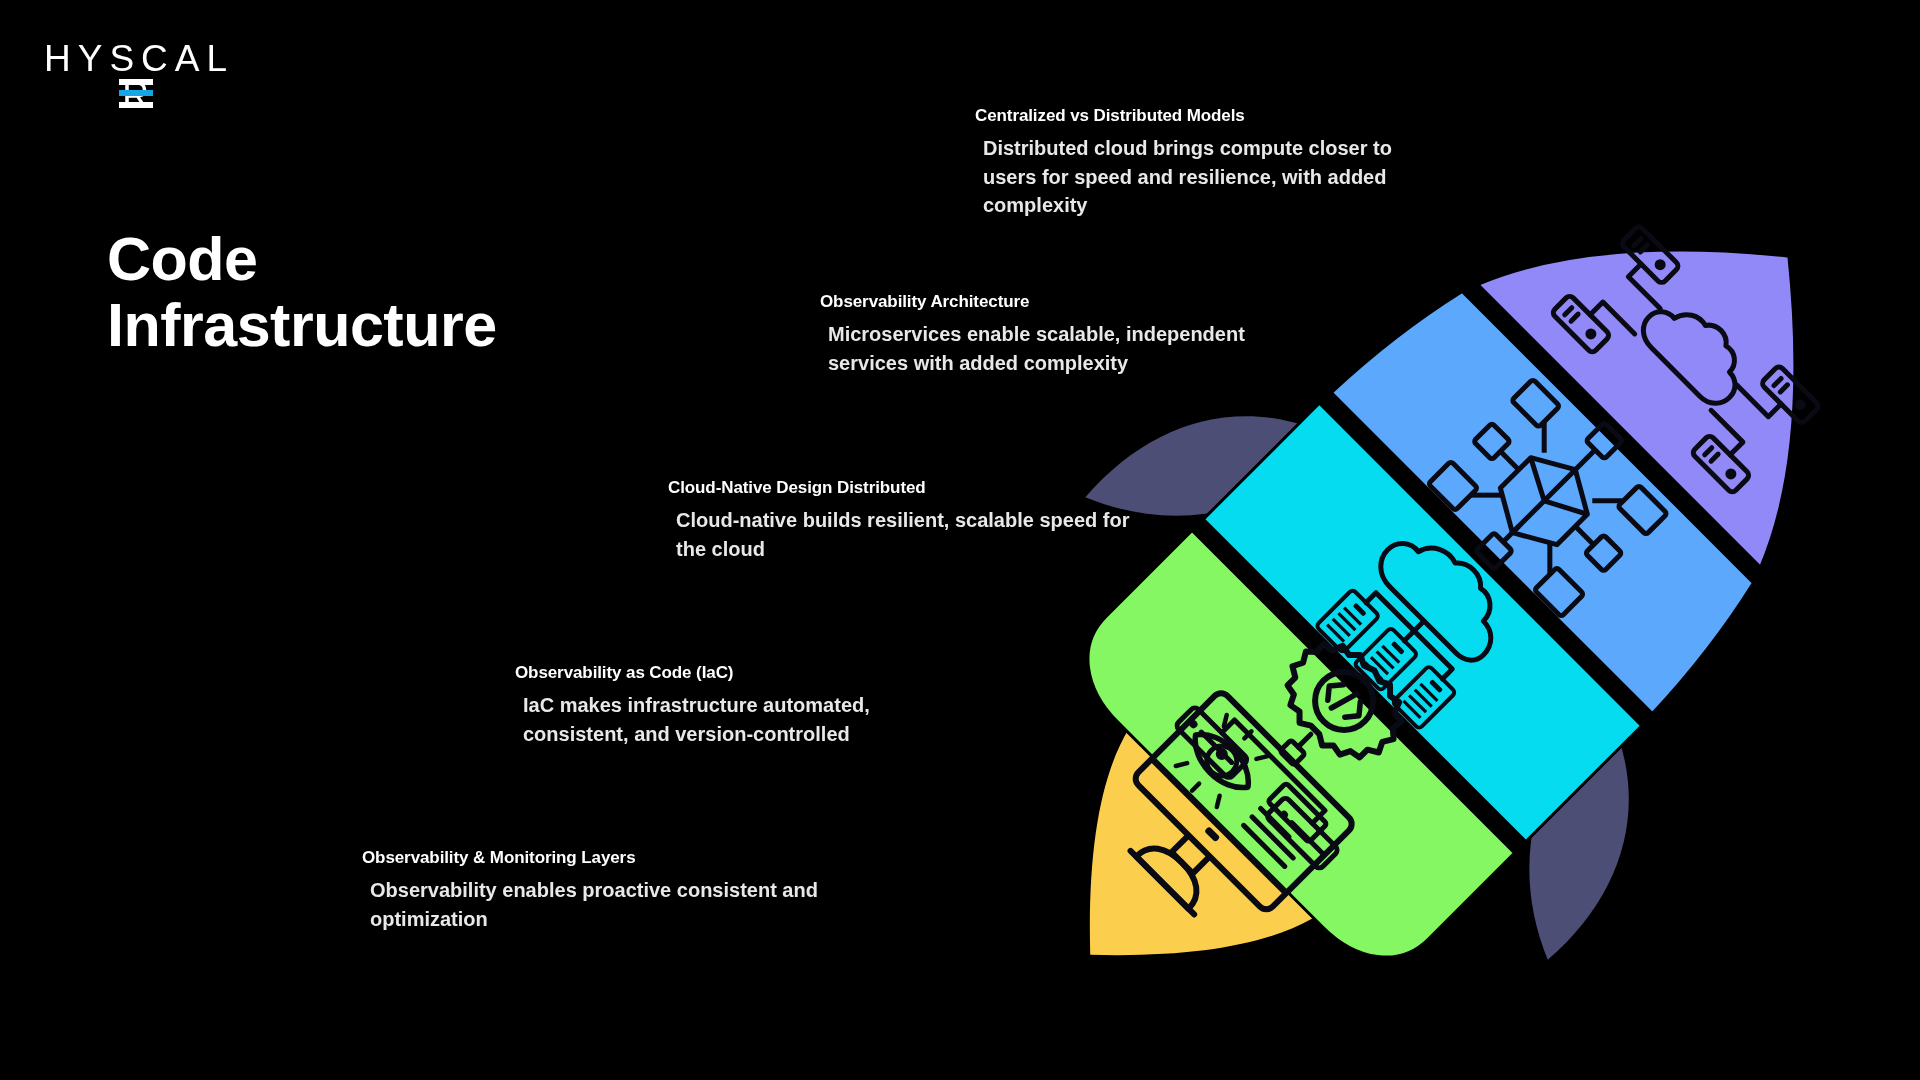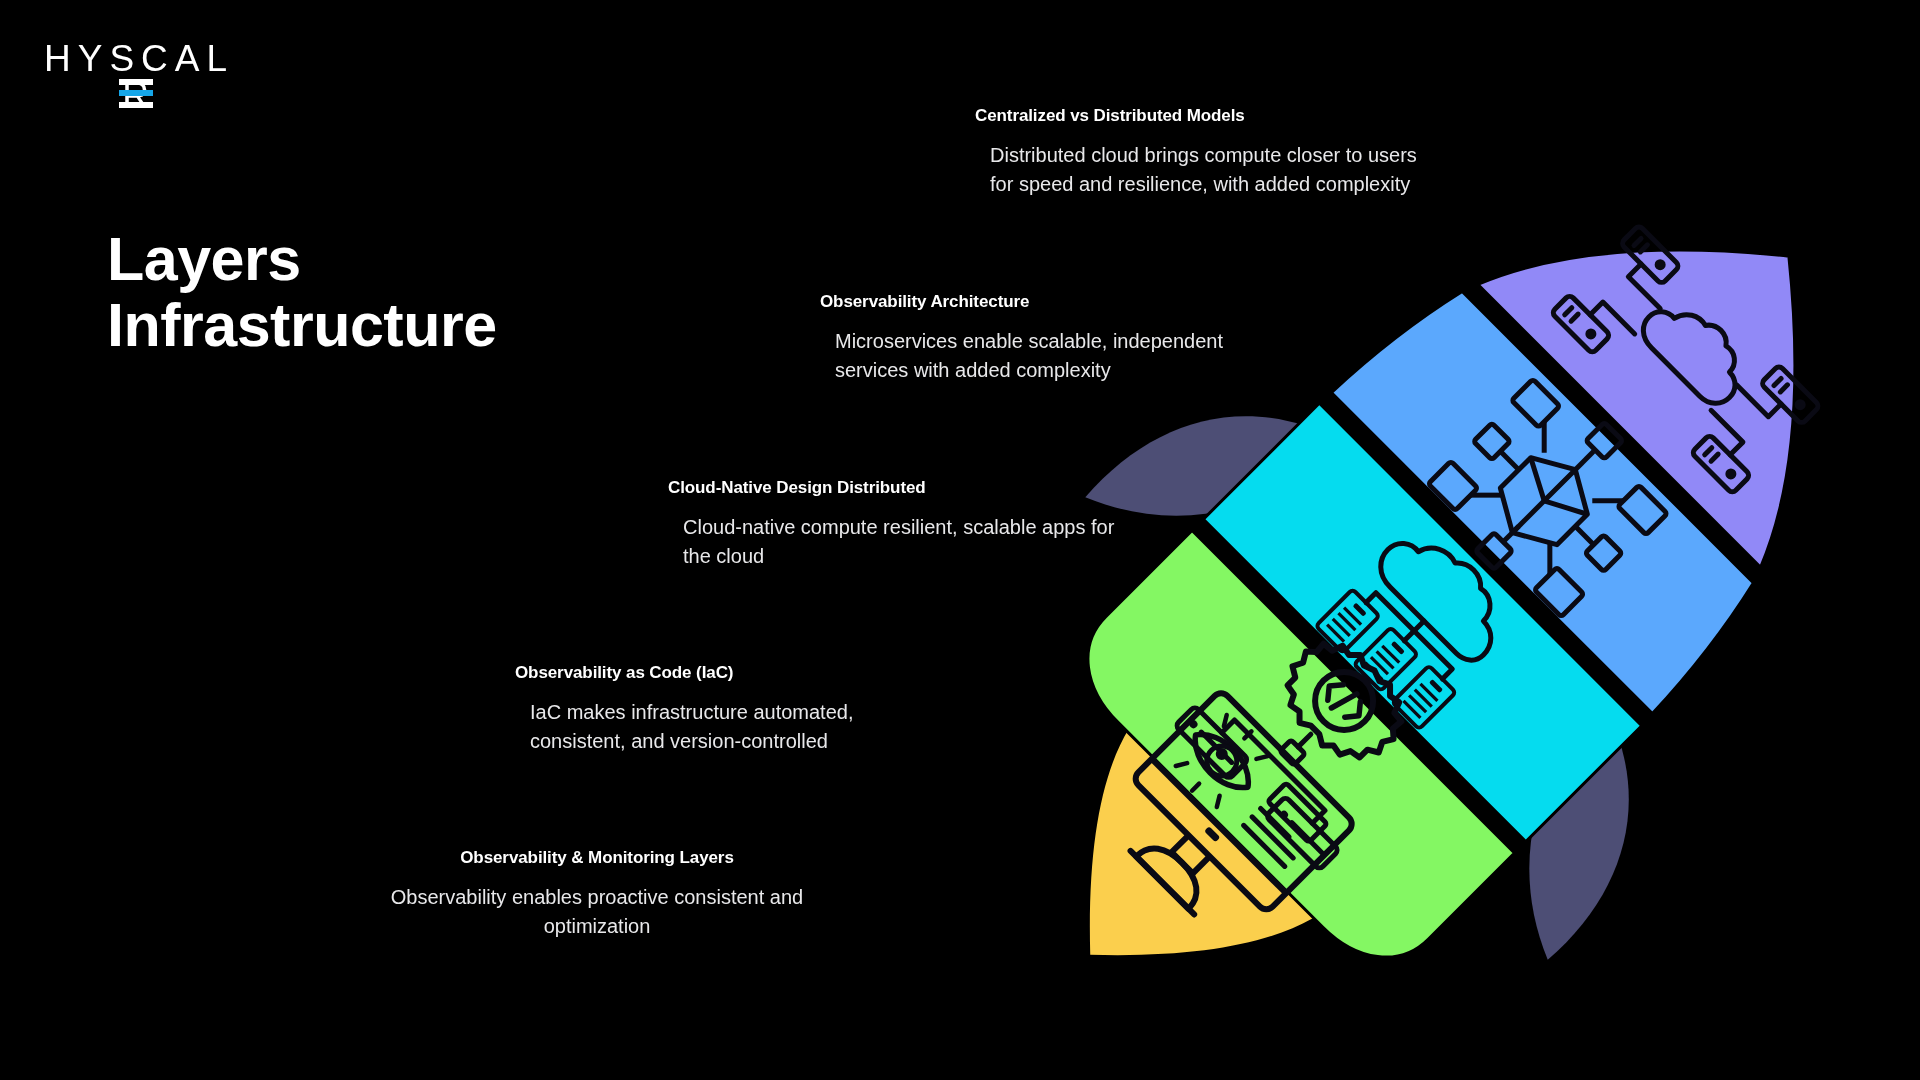--- a/index.html
+++ b/index.html
@@ -74,31 +74,31 @@
   .callout-title {
     font-size: 17px;
     font-weight: 700;
     color: #ffffff;
     margin: 0 0 7px 0;
     line-height: 1.2;
     letter-spacing: -0.1px;
   }
   .callout-body {
     font-size: 20px;
-    font-weight: 400;
+    font-weight: 700;
     color: #e8e8ea;
     line-height: 1.42;
-    margin: 15px;
+    margin: 8px;
   }
 
   #callout-0 { left: 975px; top: 106px;  width: 460px; }
   #callout-1 { left: 820px; top: 292px;  width: 470px; }
   #callout-2 { left: 668px; top: 478px;  width: 470px; }
   #callout-3 { left: 515px; top: 663px;  width: 450px; }
-  #callout-4 { left: 362px; top: 848px;  width: 470px; text-align: center; }
+  #callout-4 { left: 362px; top: 848px;  width: 470px; }
 
   
   .rocket-wrap {
     position: absolute;
     left: 1010px;
     top: 100px;
     width: 910px;
     height: 960px;
   }
   .rocket-wrap svg { display: block; width: 100%; height: 100%; }
@@ -110,35 +110,35 @@
   <span class="logo-text">HYSCAL</span>
   <span class="logo-mark">
     <i class="bar-top"></i>
       <i class="bar-mid"></i>
       <i class="bar-bottom"></i>
   </span>
   <span class="logo-text">R</span>
 </div>
 
 <h1 class="page-title">
-  <span class="tl">Layers</span>
+  <span class="tl">Code</span>
   <span class="tl">Infrastructure</span>
 </h1>
 
 <div class="callout" id="callout-0">
   <p class="callout-title">Centralized vs Distributed Models</p>
   <p class="callout-body">Distributed cloud brings compute closer to users for speed and resilience, with added complexity</p>
 </div>
 <div class="callout" id="callout-1">
   <p class="callout-title">Observability Architecture</p>
   <p class="callout-body">Microservices enable scalable, independent services with added complexity</p>
 </div>
 <div class="callout" id="callout-2">
   <p class="callout-title">Cloud-Native Design Distributed</p>
-  <p class="callout-body">Cloud-native compute resilient, scalable apps for the cloud</p>
+  <p class="callout-body">Cloud-native builds resilient, scalable speed for the cloud</p>
 </div>
 <div class="callout" id="callout-3">
   <p class="callout-title">Observability as Code (IaC)</p>
   <p class="callout-body">IaC makes infrastructure automated, consistent, and version-controlled</p>
 </div>
 <div class="callout" id="callout-4">
   <p class="callout-title">Observability &amp; Monitoring Layers</p>
   <p class="callout-body">Observability enables proactive consistent and optimization</p>
 </div>
 

